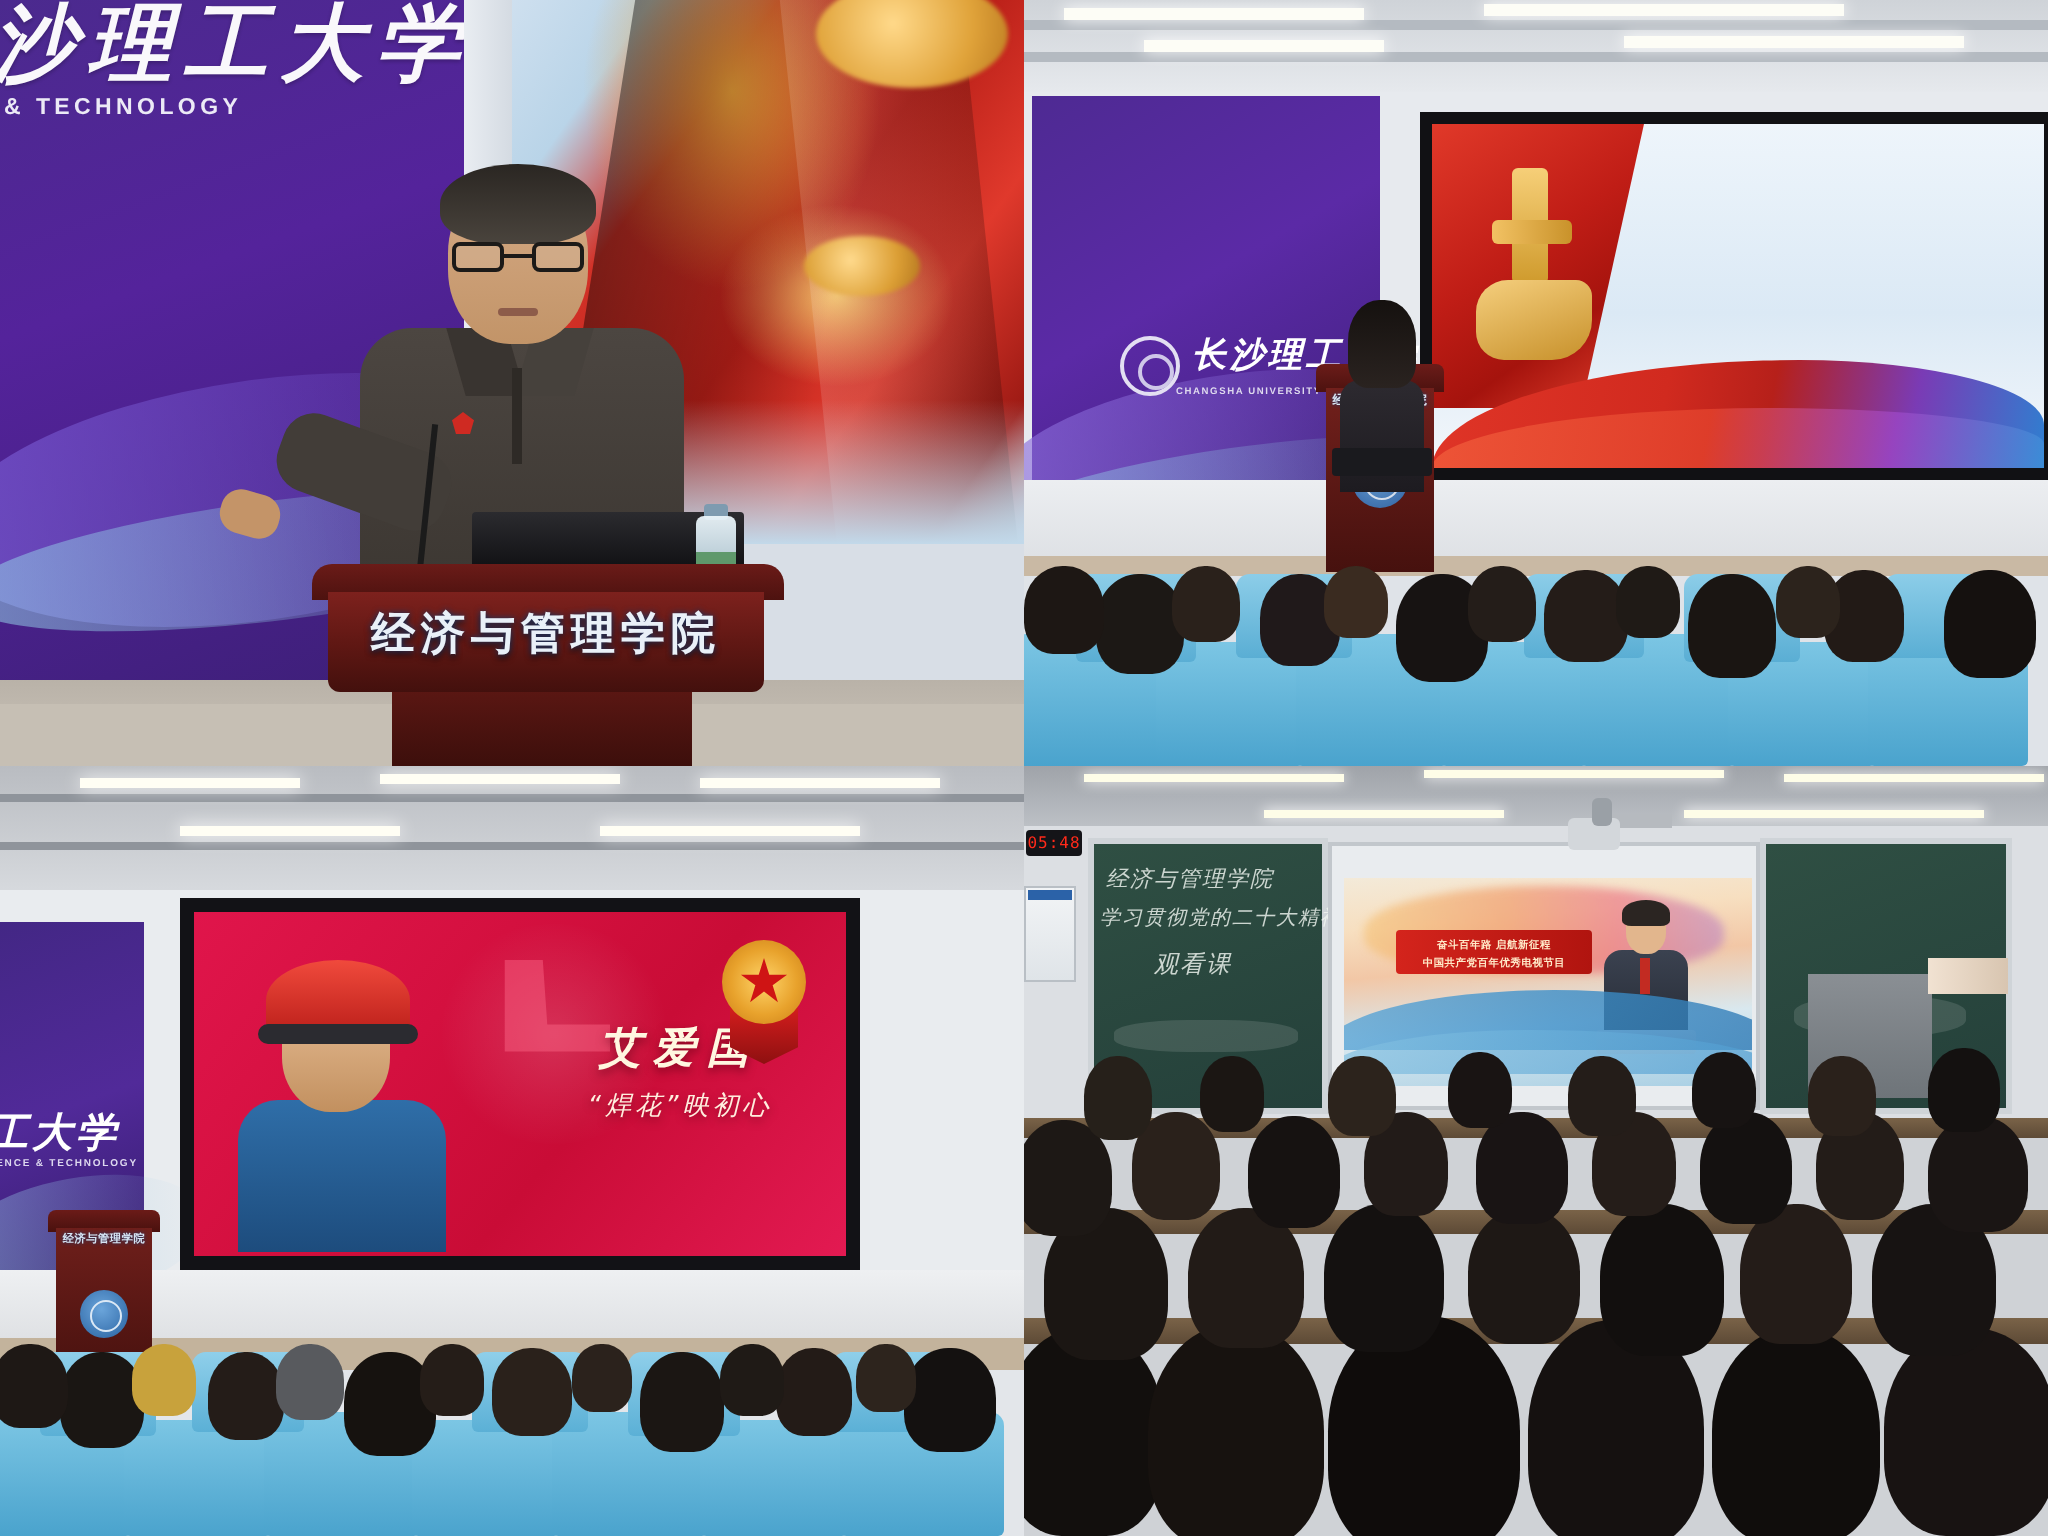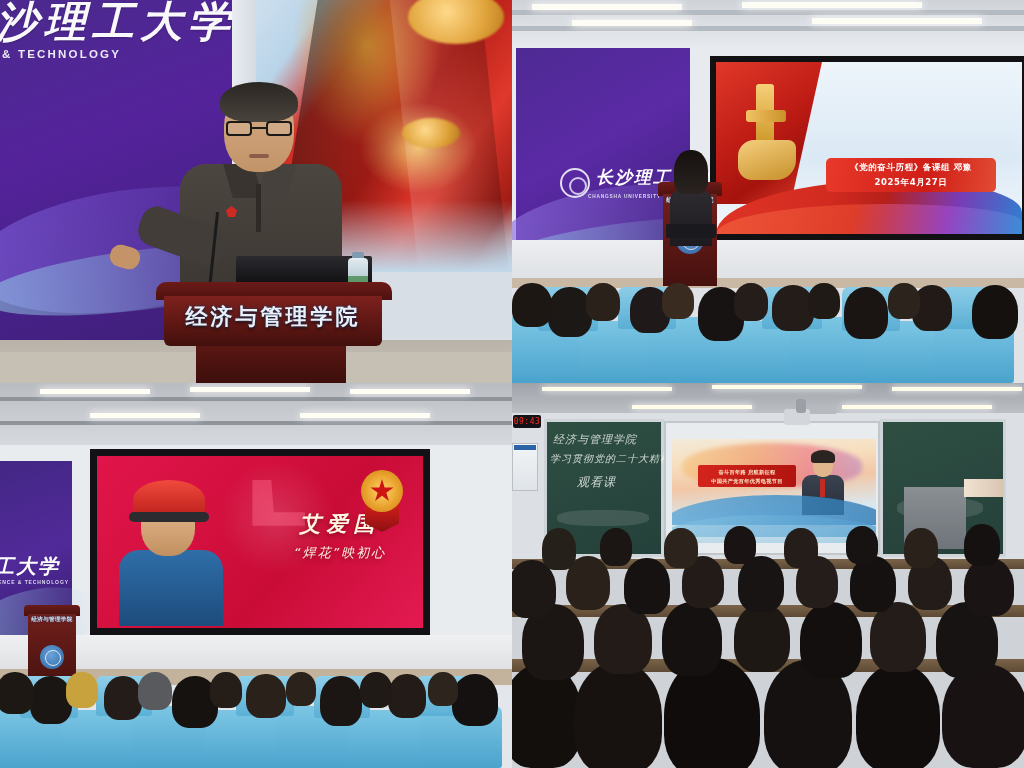--- a/index.html
+++ b/index.html
@@ -407,24 +407,20 @@
       </div>
 
       <div class="abs ledframe">
         <div class="led">
           <div class="flagL"></div>
           <div class="torch"></div>
           <div class="torch-h"></div>
           <div class="hand"></div>
           <div class="wave"></div>
           <div class="wave2"></div>
-          <div class="subbox">
-            <div class="sub1 cn">《党的奋斗历程》备课组  邓豫</div>
-            <div class="sub2 cn">2025年4月27日</div>
-          </div>
         </div>
       </div>
 
       <div class="abs stage-wall"></div>
       <div class="abs stage-edge"></div>
 
       <div class="abs tr-podium" style="top:182px;">
         <div class="abs tr-pod-top"></div>
         <div class="abs tr-pod-body"></div>
         <div class="abs tr-pod-txt cn">经济与管理学院</div>
@@ -551,21 +547,21 @@
       <div class="bg"></div>
       <div class="abs ceil">
         <div class="tube" style="left:30px; top:4px;  width:130px;"></div>
         <div class="tube" style="left:200px;top:2px;  width:150px;"></div>
         <div class="tube" style="left:380px;top:4px;  width:130px;"></div>
         <div class="tube" style="left:120px;top:22px; width:120px;"></div>
         <div class="tube" style="left:330px;top:22px; width:150px;"></div>
       </div>
       <div class="abs frontwall"></div>
 
-      <div class="abs clock">09:43</div>
+      <div class="abs clock">05:48</div>
       <div class="abs poster"></div>
       <div class="abs poster-bar"></div>
 
       <div class="abs chalk-l">
         <div class="hw hw1 cn">经济与管理学院</div>
         <div class="hw hw2 cn">学习贯彻党的二十大精神</div>
         <div class="hw hw3 cn">观看课</div>
         <div class="smudge"></div>
       </div>
 

